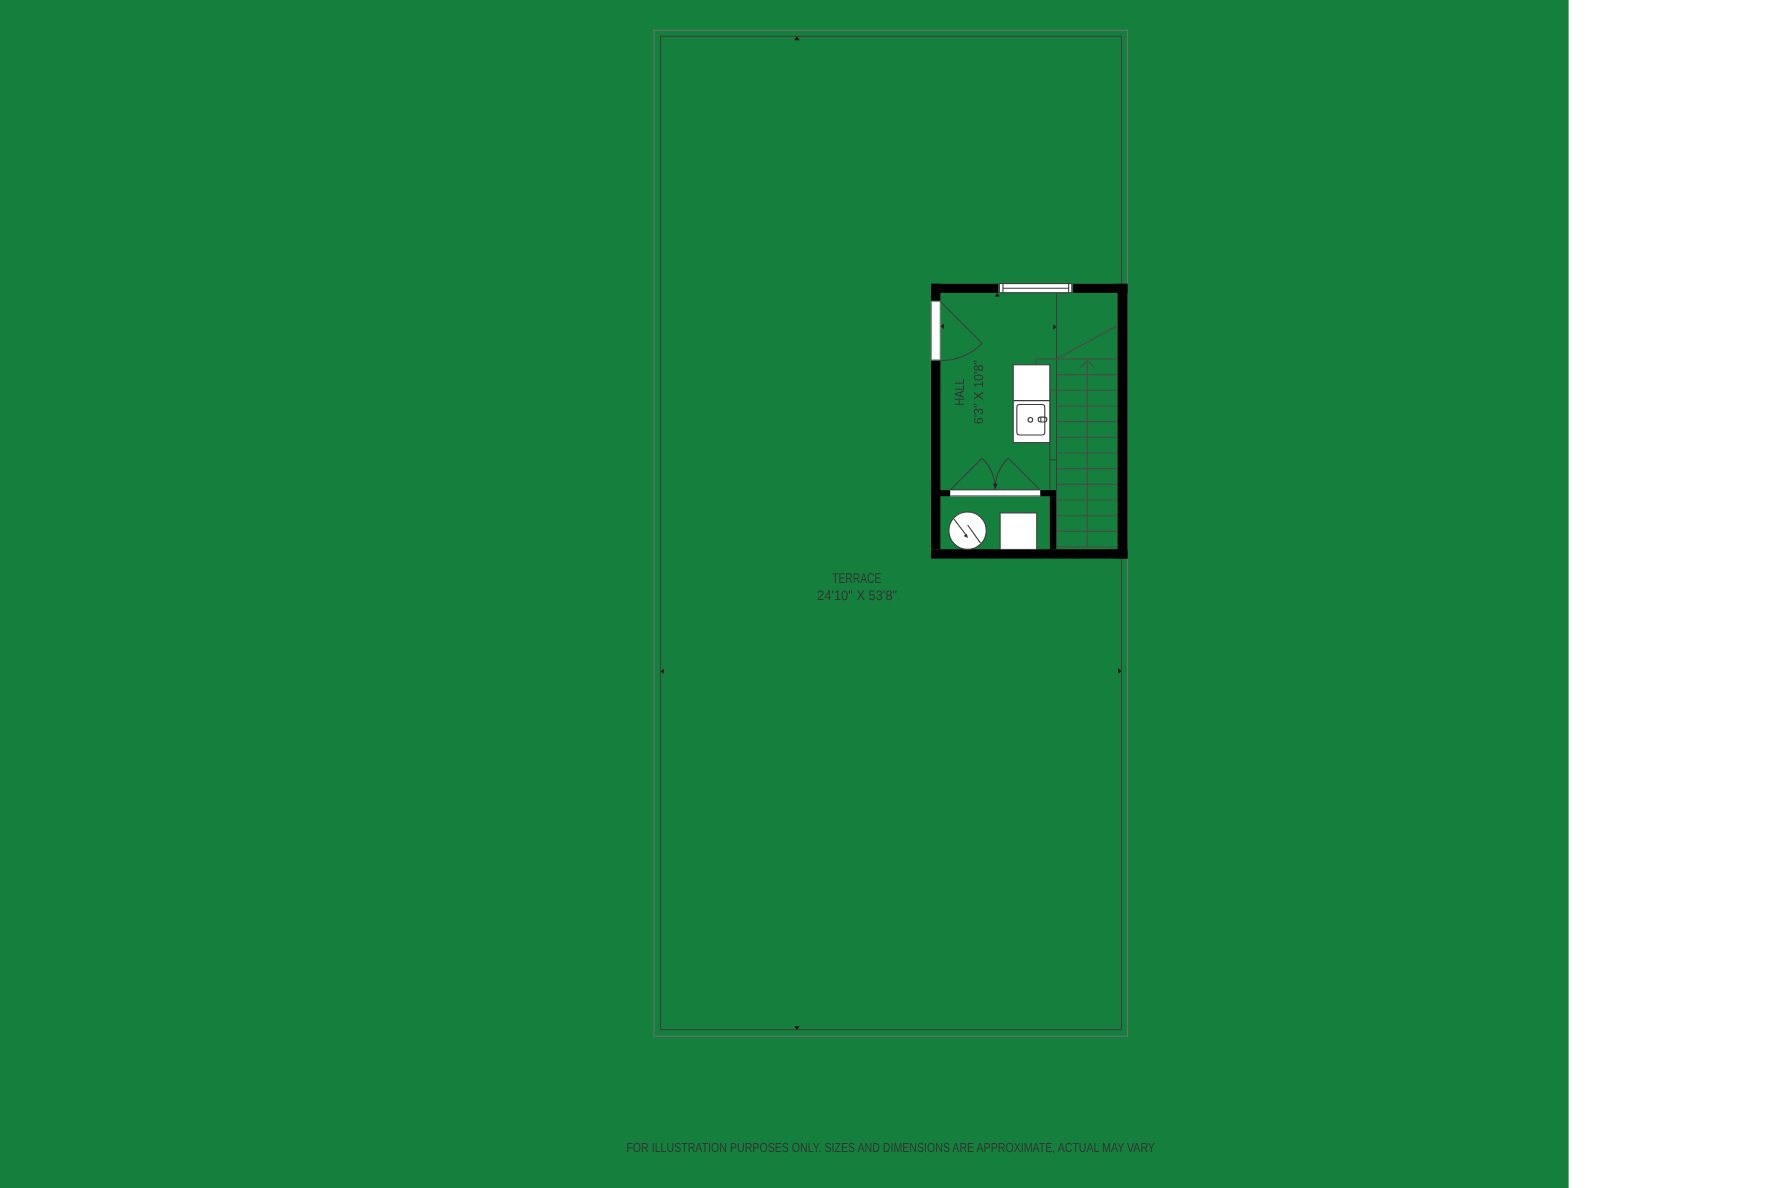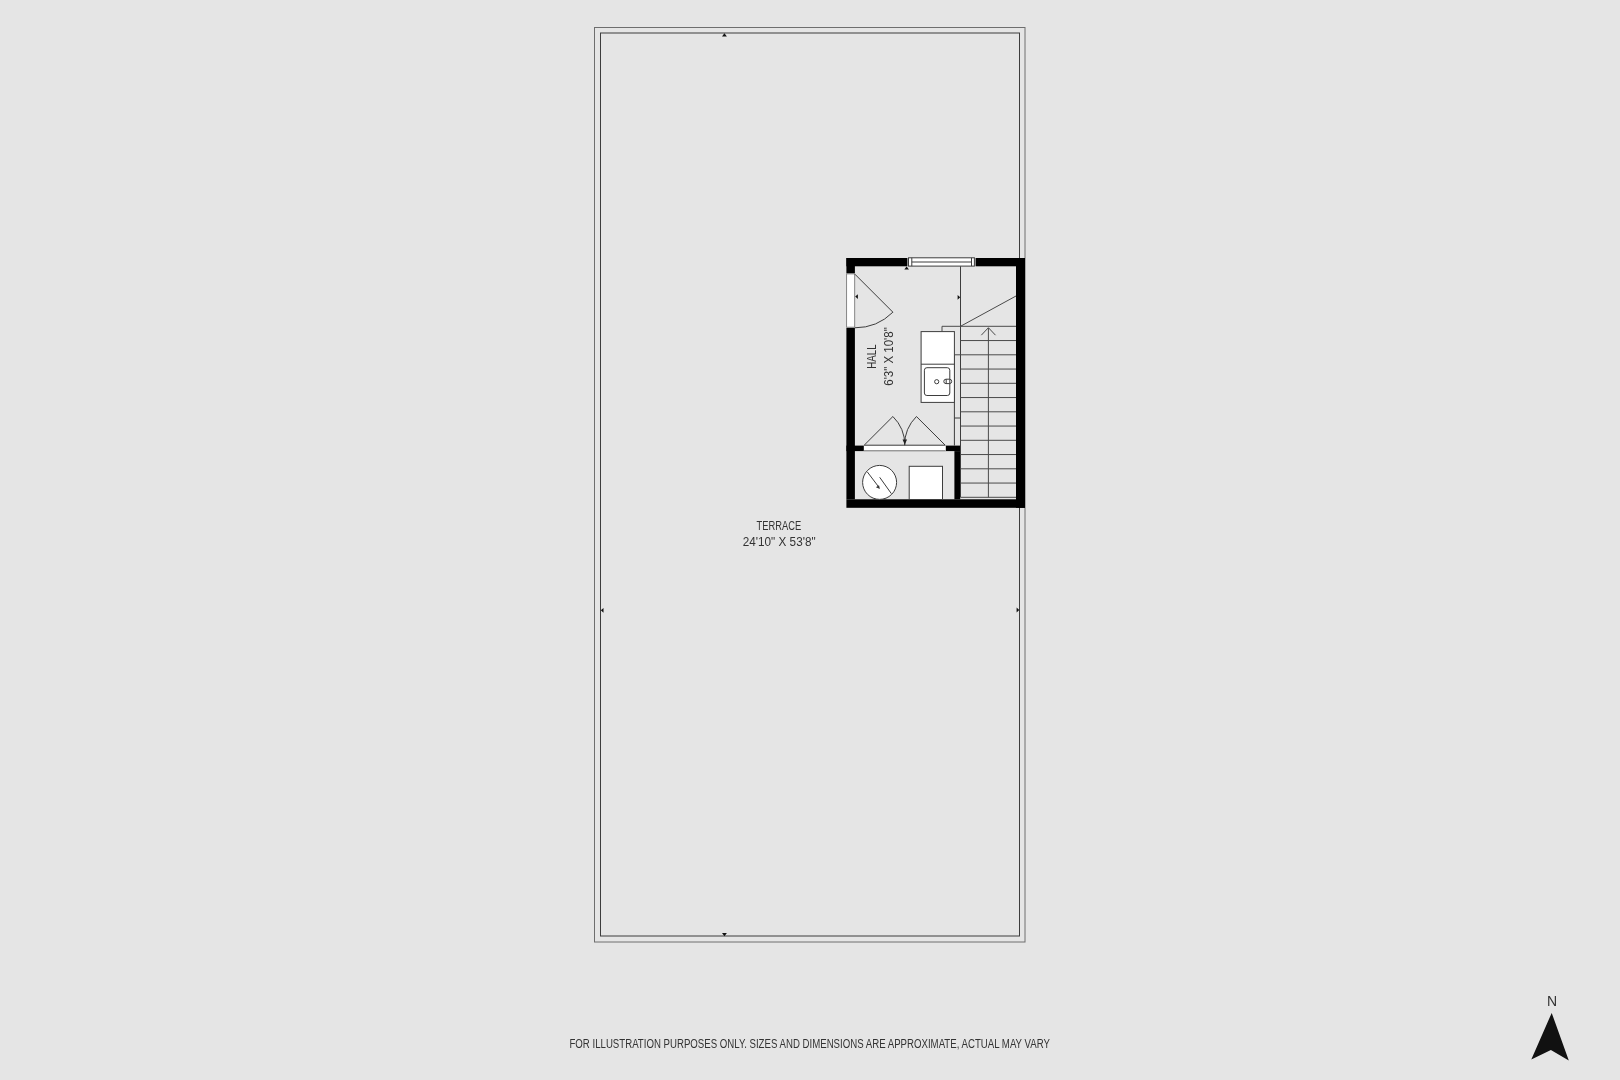--- a/index.html
+++ b/index.html
@@ -1,16 +1,16 @@
 <!DOCTYPE html>
 <html><head>
 <meta charset="utf-8">
 <style>
   html,body{margin:0;padding:0;background:#ffffff;}
-  .page{position:relative;width:1620px;height:1080px;background:#e5e5e5;overflow:hidden;
+  .page{position:relative;width:1426px;height:1080px;background:#15803d;overflow:hidden;
         font-family:"Liberation Sans", sans-serif;}
   svg text{font-family:"Liberation Sans", sans-serif;fill:#333;}
 </style>
 </head>
 <body>
 <div class="page">
 <svg width="1620" height="1080" viewBox="0 0 1620 1080" xmlns="http://www.w3.org/2000/svg">
 
   <g>
     <rect x="594.5" y="27.5" width="430.5" height="914.5" fill="none" stroke="#6e6e6e" stroke-width="1"></rect>

